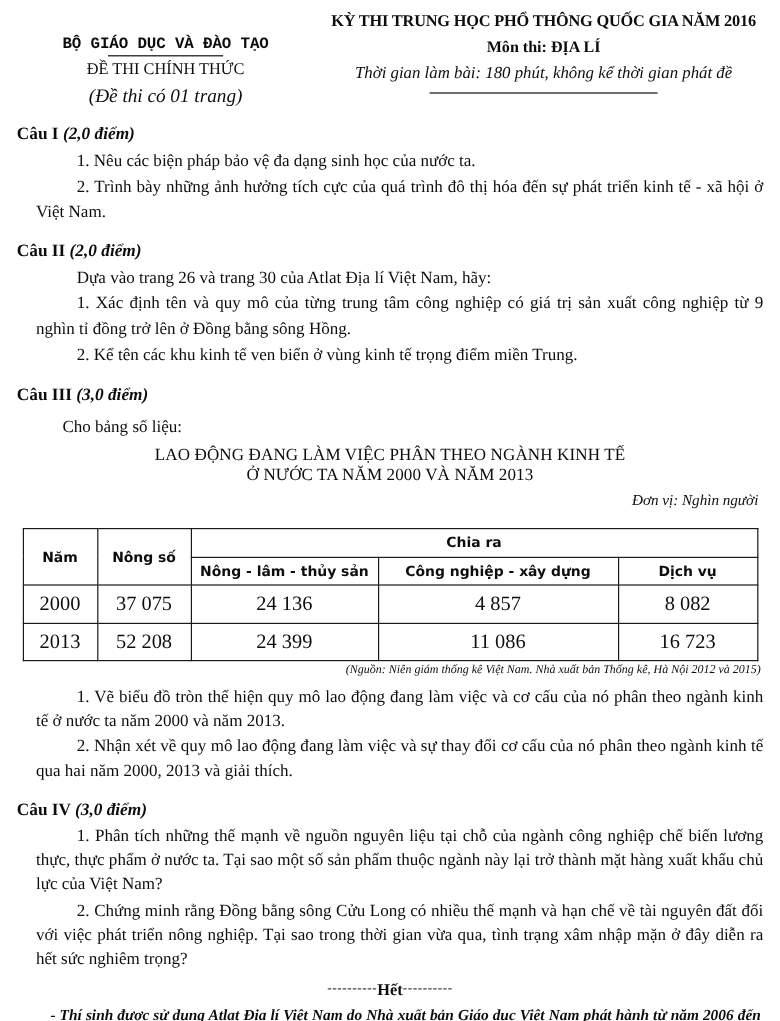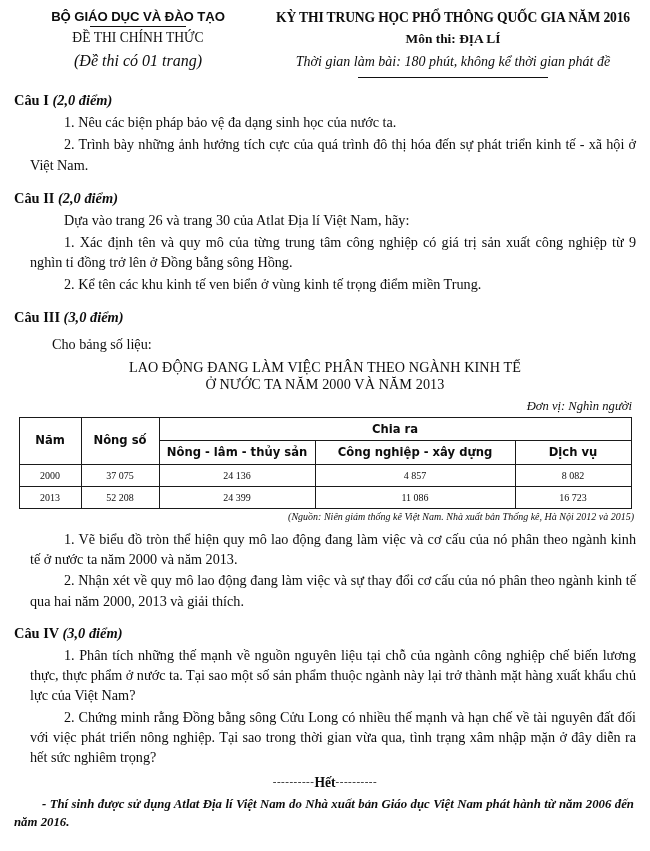--- a/index.html
+++ b/index.html
@@ -36,26 +36,27 @@
     text-align: center;
     flex: 0 0 auto;
   }
   .header-right {
     flex: 1 1 auto;
     text-align: center;
     padding-left: 4px;
   }
 
   .ministry {
-    font-family: Liberation Sans, sans-serif;
+    font-family: Liberation Mono, monospace;
     font-weight: bold;
     font-size: 13.2px;
     letter-spacing: -0.1px;
     line-height: 1.12;
     white-space: nowrap;
+    margin-top: 20px;
   }
   .rule-short {
     width: 96px;
     height: 1.6px;
     background: #111;
     margin: 1px auto 3px auto;
   }
   .official {
     font-family: "Liberation Serif", serif;
     font-size: 13.6px;
@@ -146,21 +147,21 @@
     line-height: 1.22;
     margin: 4px 0 0 0;
     letter-spacing: 0.1px;
   }
   .tbl-title .l2 { display: block; }
 
   .unit {
     text-align: right;
     font-style: italic;
     font-size: 12.6px;
-    margin: 5px 4px 3px 0;
+    margin: 5px 4px 15px 0;
     line-height: 1.2;
   }
 
   
   table.data {
     border-collapse: collapse;
     width: 612px;
     margin: 0 auto;
     table-layout: fixed;
   }
@@ -171,21 +172,21 @@
   }
   table.data th {
     font-family: "DejaVu Sans", "Liberation Sans", sans-serif;
     font-weight: bold;
     font-size: 11.6px;
     padding: 4px 2px;
     line-height: 1.25;
   }
   table.data td {
     font-family: "Liberation Serif", serif;
-    font-size: 10px;
+    font-size: 17px;
     font-weight: normal;
     padding: 4px 2px;
     line-height: 1.3;
   }
   .col-year  { width: 62px; }
   .col-total { width: 78px; }
   .col-agri  { width: 156px; }
   .col-ind   { width: 200px; }
   .col-serv  { width: 116px; }
 

